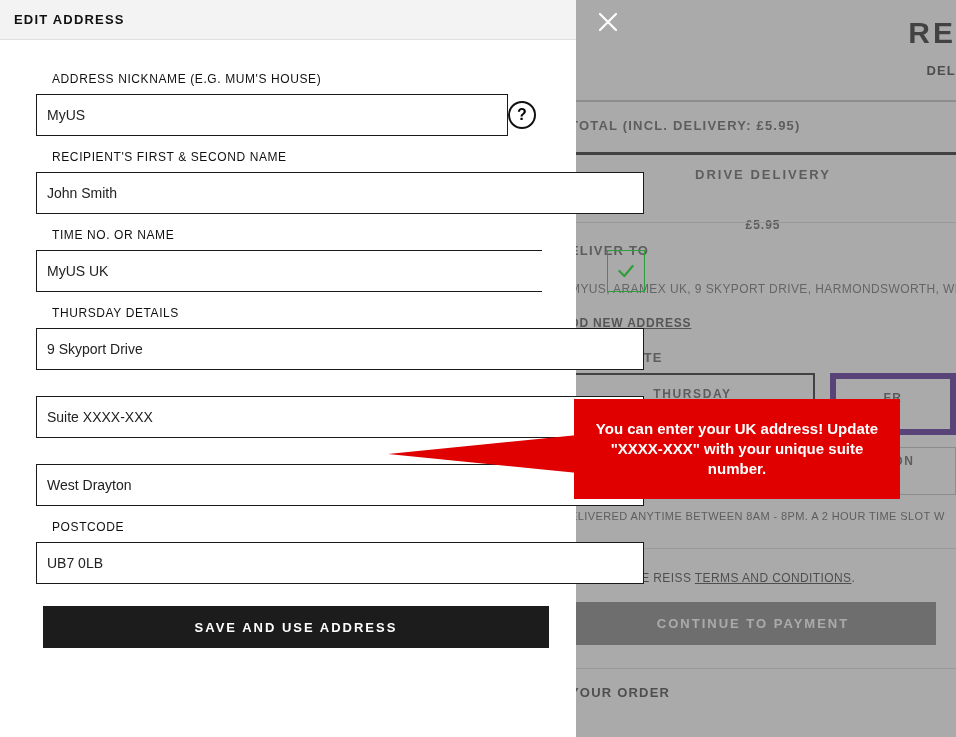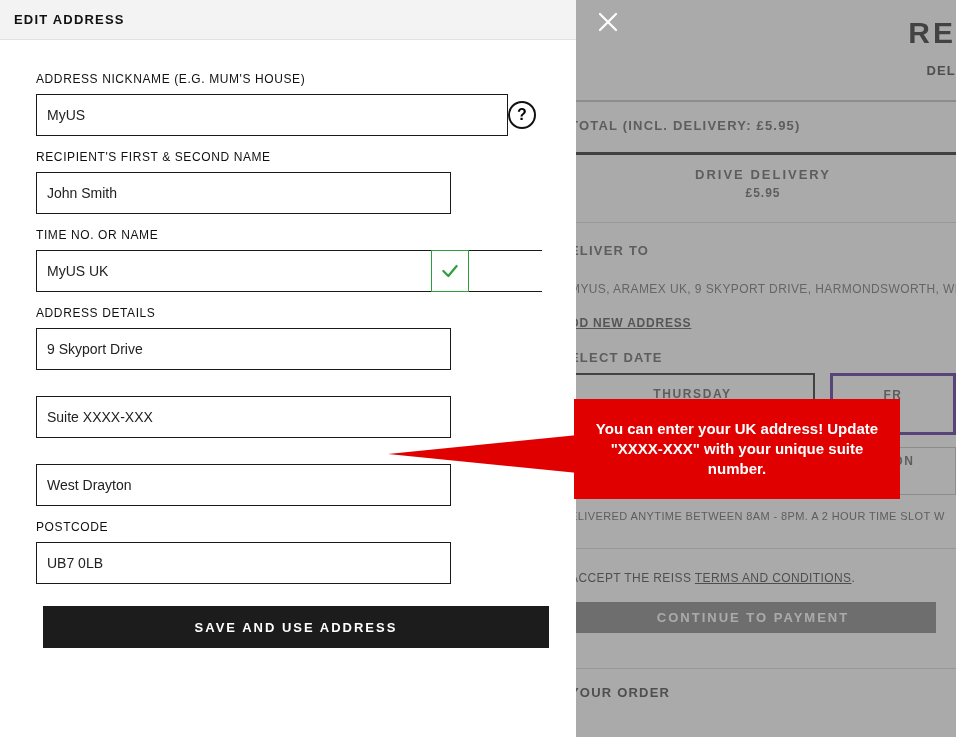--- a/index.html
+++ b/index.html
@@ -14,40 +14,40 @@
   .bg-logo { position: absolute; right: 0; top: 6px; font-size: 30px; font-weight: 700; letter-spacing: 3px; color: #1a1a1a; margin-top: 10px; }
   .bg-row { position: absolute; color: #555; font-size: 13px; letter-spacing: .4px; }
 
   .bg-deliv-lbl { right: 0; top: 63px; font-weight: 700; color: #333; letter-spacing: 1.2px; }
   .bg-divider1 { position: absolute; left: 570px; right: 0; top: 100px; border-top: 2px solid #bfbfbf; }
   .bg-total { left: 570px; top: 118px; font-weight: 700; color: #555; letter-spacing: 1.2px; }
   .bg-divider2 { position: absolute; left: 570px; right: 0; top: 152px; border-top: 3px solid #171717; }
 
   .bg-homedel-box { position: absolute; left: 570px; right: 0; top: 163px; height: 48px; text-align: center; }
   .bg-homedel-title { font-weight: 700; color: #555; letter-spacing: 2px; font-size: 13px; padding-top: 4px; }
-  .bg-homedel-price { font-weight: 700; color: #555; letter-spacing: 1px; font-size: 12px; padding-top: 4px; }
+  .bg-homedel-price { font-weight: 700; color: #555; letter-spacing: 1px; font-size: 12px; padding-top: 4px; margin-top: 32px; }
 
   .bg-divider3 { position: absolute; left: 570px; right: 0; top: 222px; border-top: 1px solid #d7d7d7; }
   .bg-deliver-to { left: 570px; top: 243px; font-weight: 700; color: #555; letter-spacing: 1.2px; }
   .bg-address-line { left: 570px; top: 282px; color: #666; font-size: 12px; letter-spacing: .4px; white-space: nowrap; }
   .bg-addnew { position: absolute; left: 570px; top: 316px; color: #444; font-size: 12px; letter-spacing: .8px; font-weight: 700; text-decoration: underline; }
   .bg-selectdate { left: 570px; top: 350px; font-weight: 700; color: #555; letter-spacing: 1.2px; }
 
-  .bg-datebox { position: absolute; top: 373px; height: 62px; border: 3px solid #4c1d95; text-align: center; padding-top: 12px; }
+  .bg-datebox { position: absolute; top: 373px; height: 62px; border: 6px solid #4c1d95; text-align: center; padding-top: 12px; }
   .bg-date1 { left: 570px; width: 245px; border: 2px solid #1a1a1a; }
   .bg-date2 { left: 830px; width: 126px; }
   .bg-date3 { position: absolute; top: 447px; left: 830px; width: 126px; height: 48px; border: 1px solid #bdbdbd; text-align: center; padding-top: 6px; }
   .bg-dayname { font-size: 12px; font-weight: 700; letter-spacing: 1.6px; color: #555; }
   .bg-daynum { font-size: 11px; color: #666; padding-top: 4px; }
 
   .bg-slotnote { position: absolute; left: 570px; top: 510px; font-size: 11px; color: #555; letter-spacing: .4px; white-space: nowrap; }
   .bg-divider4 { position: absolute; left: 570px; right: 0; top: 548px; border-top: 1px solid #d7d7d7; }
   .bg-terms { position: absolute; left: 570px; top: 571px; font-size: 12px; color: #333; letter-spacing: .4px; }
   .bg-terms u { text-decoration: underline; }
-  .bg-continue { position: absolute; left: 570px; right: 20px; top: 602px; height: 31px; background: #7a7a7a; color: #fff; font-weight: 700; letter-spacing: 2px; font-size: 13px; display: flex; align-items: center; justify-content: center; }
+  .bg-continue { position: absolute; left: 570px; right: 20px; top: 602px; height: 43px; background: #7a7a7a; color: #fff; font-weight: 700; letter-spacing: 2px; font-size: 13px; display: flex; align-items: center; justify-content: center; }
   .bg-divider5 { position: absolute; left: 570px; right: 0; top: 668px; border-top: 1px solid #d7d7d7; }
   .bg-yourorder { position: absolute; left: 570px; top: 685px; font-weight: 700; font-size: 13px; color: #333; letter-spacing: 1.2px; }
 
   
   .dim-overlay {
     position: absolute; left: 576px; top: 0; right: 0; bottom: 0;
     background: rgba(100,100,100,.55);
     box-shadow: -6px 0 12px rgba(0,0,0,.25);
   }
 
@@ -63,34 +63,34 @@
     position: absolute; left: 0; top: 0; width: 576px; height: 737px;
     background: #fff; z-index: 20;
   }
   .panel-header {
     height: 40px; background: #f3f3f3; border-bottom: 1px solid #e1e1e1;
     padding: 0 14px; display: flex; align-items: center;
     font-weight: 700; font-size: 13px; letter-spacing: 1.2px; color: #111;
   }
   .panel-body { padding: 18px 36px 0 36px; }
 
-  .fld-label { font-size: 12px; letter-spacing: .6px; color: #111; margin: 14px 0 8px; }
+  .fld-label { font-size: 12px; letter-spacing: .6px; color: #111; margin: 14px 16px 8px; }
   .fld-row { display: flex; align-items: center; }
   .fld-input {
     width: 472px; height: 42px; border: 1px solid #1a1a1a;
     padding: 0 10px; font-size: 14px; color: #222; outline: none;
     font-family: inherit;
   }
-  .fld-full { width: 415px; }
+  .fld-full { width: 608px; }
   .help-btn {
     width: 28px; height: 28px; border: 2px solid #111; border-radius: 50%;
     display: inline-flex; align-items: center; justify-content: center;
     font-size: 16px; font-weight: 700; cursor: pointer; user-select: none;
   }
-  .validated-wrap { position: relative; width: 433px; }
+  .validated-wrap { position: relative; width: 609px; }
   .validated-wrap .fld-input { width: 506px; padding-right: 40px; }
   .valid-tick {
     position: absolute; right: 0; top: 0; width: 38px; height: 42px;
     border: 1px solid #2e9e3a; border-left: 1px solid #2e9e3a;
     display: flex; align-items: center; justify-content: center;
     color: #2e9e3a; pointer-events: none;
   }
   .valid-tick svg { width: 20px; height: 20px; }
   .validated-wrap .fld-input { border-right: none; }
 
@@ -184,21 +184,21 @@
     <div class="fld-label">TIME NO. OR NAME</div>
     <div class="validated-wrap">
       <input class="fld-input" value="MyUS UK" style="">
       <span class="valid-tick">
         <svg viewBox="0 0 24 24">
             <path d="M4 12 L10 18 L20 6" fill="none" stroke="#2e9e3a" stroke-width="2.6" stroke-linecap="round" stroke-linejoin="round"></path>
           </svg>
       </span>
     </div>
 
-    <div class="fld-label">ADDRESS DETAILS</div>
+    <div class="fld-label">THURSDAY DETAILS</div>
     <input class="fld-input fld-full" value="9 Skyport Drive" style="">
     <div class="addr-sub"></div>
     <input class="fld-input fld-full" value="Suite XXXX-XXX" style="">
     <div class="addr-sub"></div>
     <input class="fld-input fld-full" value="West Drayton" style="">
 
     <div class="fld-label">POSTCODE</div>
     <input class="fld-input fld-full" value="UB7 0LB" style="">
 
     <button class="save-btn">SAVE AND USE ADDRESS</button>

